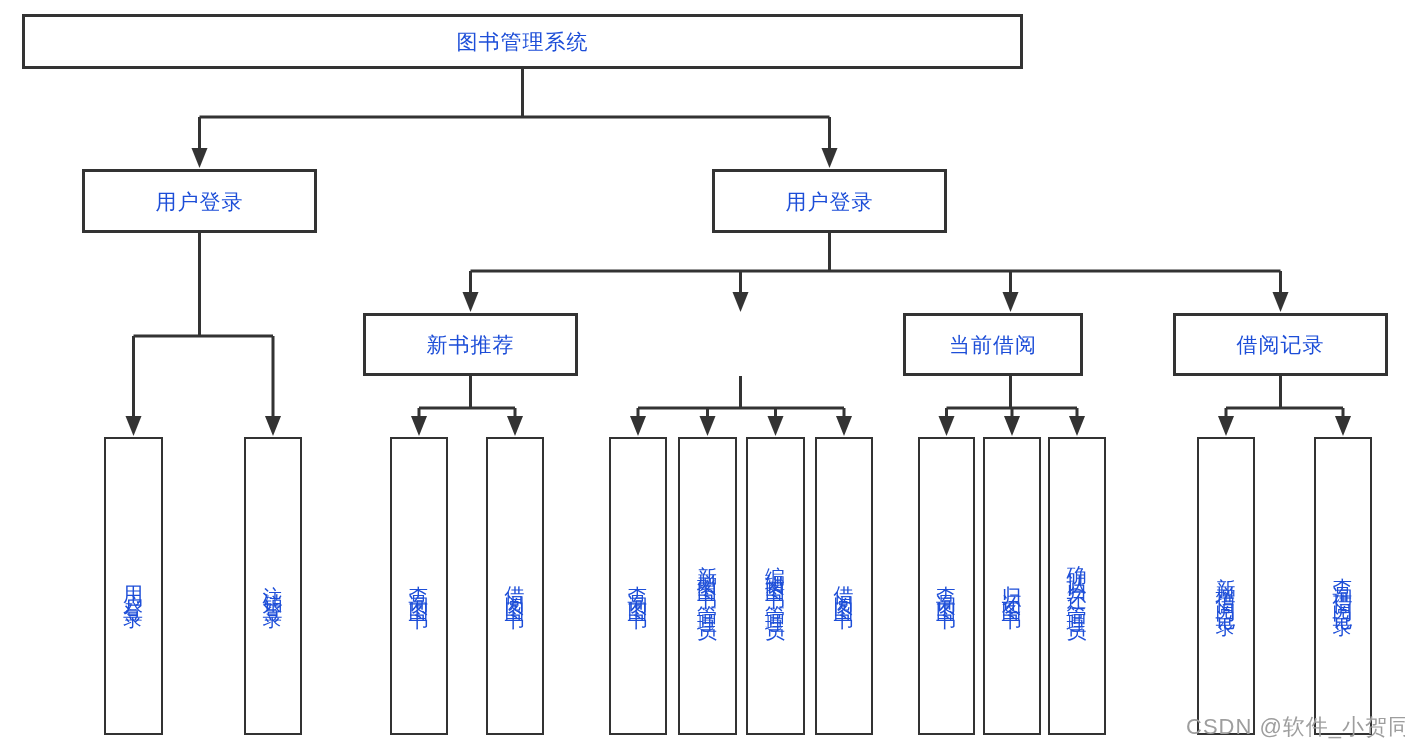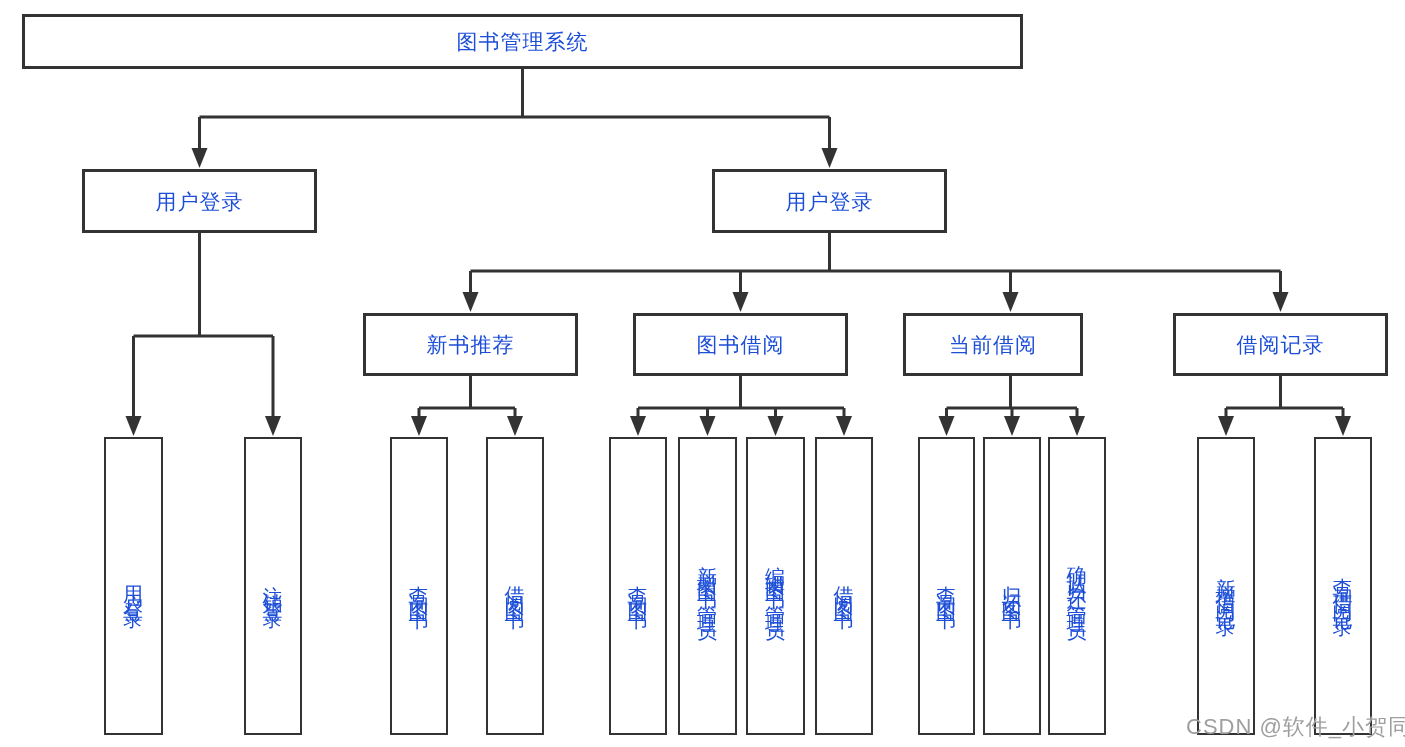--- a/index.html
+++ b/index.html
@@ -88,23 +88,20 @@
   <div class="node" style="left:82px; top:169px; width:235px; height:64px;">
     <span>用户登录</span>
   </div>
   <div class="node" style="left:712px; top:169px; width:235px; height:64px;">
     <span>用户登录</span>
   </div>
 
   <div class="node" style="left:363px; top:313px; width:215px; height:63px;align-items:center;">
     <span>新书推荐</span>
   </div>
-  <div class="node" style="left:633px; top:313px; width:215px; height:63px;">
-    <span>图书借阅</span>
-  </div>
   <div class="node" style="left:903px; top:313px; width:180px; height:63px;">
     <span>当前借阅</span>
   </div>
   <div class="node" style="left:1173px; top:313px; width:215px; height:63px;">
     <span>借阅记录</span>
   </div>
 
   <div class="node leaf" style="left:104px; top:437px; width:59px; height:298px;">
     <span class="vlabel">用户登录</span>
   </div>

